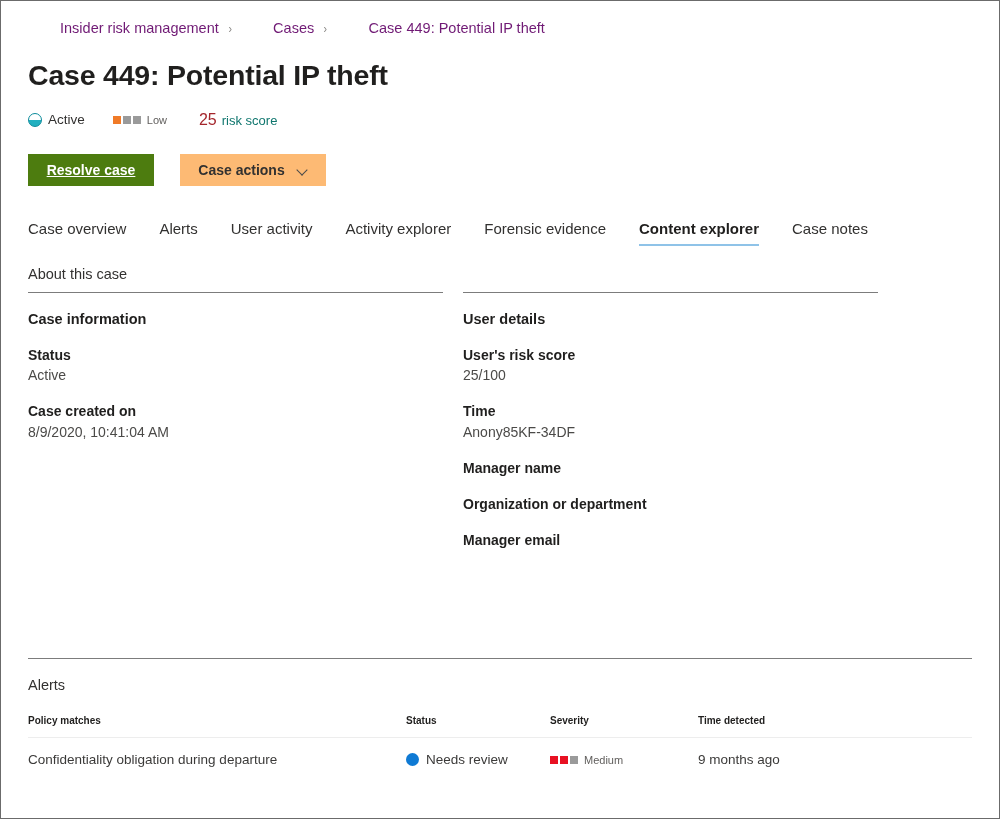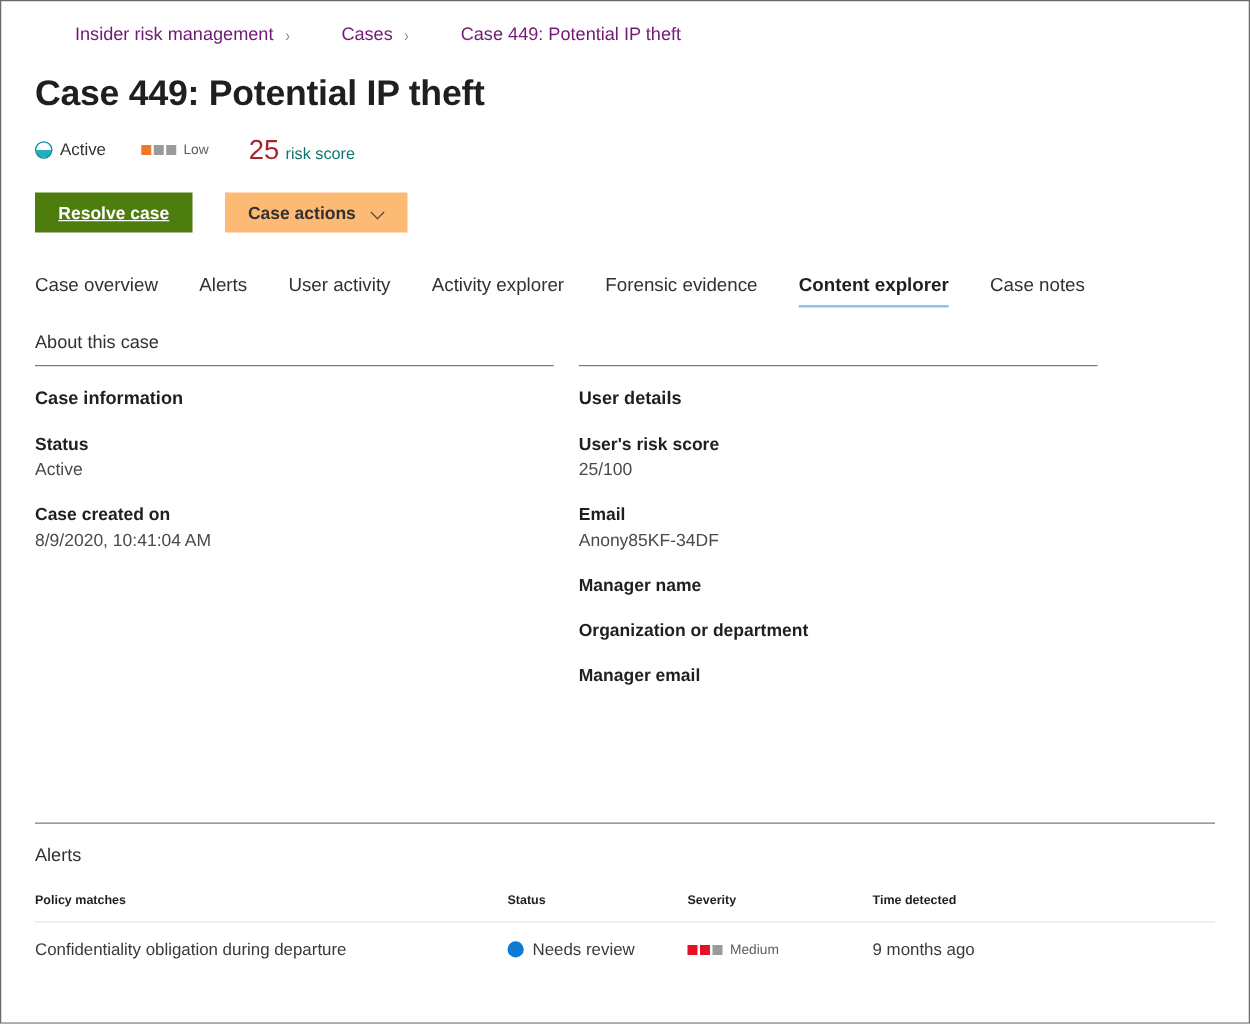--- a/index.html
+++ b/index.html
@@ -100,21 +100,21 @@
     font-size: 11px;
     color: #605e5c;
     margin-left: 4px;
   }
   .risk-group {
     display: flex;
     align-items: baseline;
     margin-left: 32px;
   }
   .risk-num {
-    font-size: 22px;
+    font-size: 16px;
     color: #a4262c;
     line-height: 1;
   }
   .risk-text {
     font-size: 13px;
     color: #0f766e;
     margin-left: 5px;
   }
 
   
@@ -371,21 +371,21 @@
         <div class="col-gap"></div>
 
         <div class="col col-right">
           <div class="col-rule"></div>
           <div class="section-title">User details</div>
           <div class="field">
             <div class="field-label">User's risk score</div>
             <div class="field-value">25/100</div>
           </div>
           <div class="field">
-            <div class="field-label">Email</div>
+            <div class="field-label">Time</div>
             <div class="field-value">Anony85KF-34DF</div>
           </div>
           <div class="field">
             <div class="field-label">Manager name</div>
 
           </div>
           <div class="field">
             <div class="field-label">Organization or department</div>
 
           </div>

